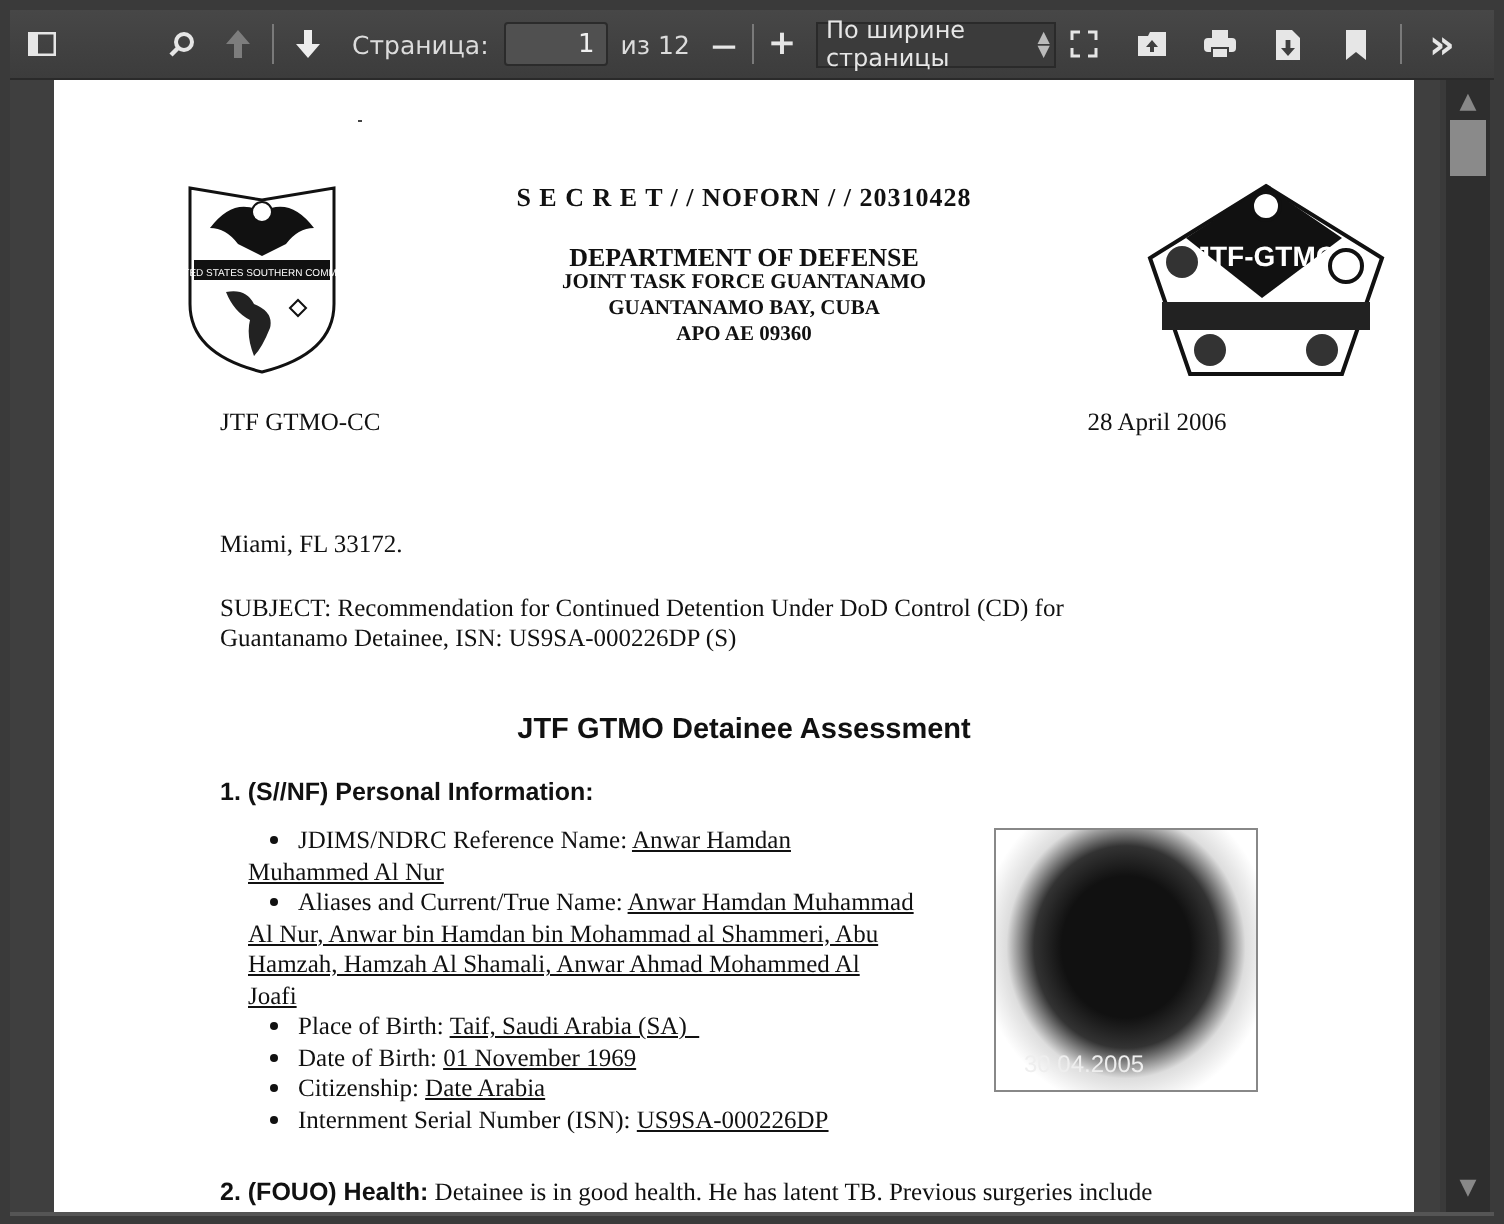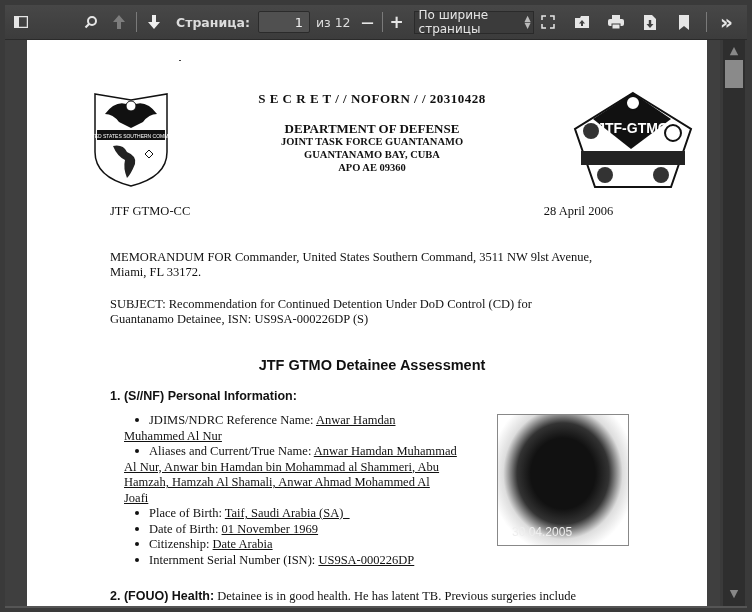--- a/index.html
+++ b/index.html
@@ -1,21 +1,21 @@
 <!DOCTYPE html>
 <html><head>
 <meta charset="utf-8">
 <style>
   html, body { margin:0; padding:0; }
   body { width:752px; height:612px; overflow:hidden; background:#4a4a4a; font-family:"DejaVu Sans", sans-serif; position:relative; }
   .frame { position:absolute; left:0; top:0; width:752px; height:612px; background:#3a3a3a; }
   .toolbar { position:absolute; left:5px; top:5px; width:742px; height:34px; background:linear-gradient(#474747,#3c3c3c); border-bottom:1px solid #2a2a2a; display:flex; align-items:center; color:#e6e6e6; font-size:12.5px; }
   .tb-btn { display:flex; align-items:center; justify-content:center; width:28px; height:28px; color:#e6e6e6; cursor:pointer; }
   .tb-sep { width:1px; height:20px; background:#7a7a7a; margin:0 3px; }
-  .page-label { margin-left:8px; margin-right:8px; color:#dcdcdc;font-weight:bold; }
+  .page-label { margin-left:8px; margin-right:8px; color:#dcdcdc; }
   .page-input { width:52px; height:22px; background:#505050; border:1px solid #2b2b2b; border-radius:2px; color:#f0f0f0; font-size:13px; text-align:right; padding:0 6px; box-sizing:border-box; font-family:"DejaVu Sans", sans-serif; }
   .page-of { margin:0 6px; color:#dcdcdc; }
   .zoom-select { width:120px; height:23px; background:#3b3b3b; border:1px solid #2a2a2a; color:#e6e6e6; font-size:12px; display:flex; align-items:center; padding-left:4px; box-sizing:border-box; position:relative; margin-left:6px; }
   .zoom-select .arrows { position:absolute; right:2px; top:3px; font-size:8px; line-height:7px; color:#bbb; }
   .viewer { position:absolute; left:5px; top:40px; width:715px; height:567px; background:#3f3f3f; overflow:hidden; }
   .page { position:absolute; left:22px; top:0; width:680px; height:567px; background:#fff; color:#111; font-family:"Liberation Serif", serif; }
   .scrollbar { position:absolute; left:723px; top:40px; width:22px; height:567px; background:#2e2e2e; }
   .sb-up, .sb-down { position:absolute; left:0; width:22px; height:18px; color:#888; font-size:11px; text-align:center; line-height:18px; }
   .sb-up { top:2px; } .sb-down { bottom:4px; }
   .sb-thumb { position:absolute; left:2px; top:20px; width:18px; height:28px; background:#8a8a8a; }
@@ -142,21 +142,20 @@
       <circle cx="20" cy="40" r="8" fill="#333"></circle>
       <circle cx="102" cy="42" r="8" fill="#fff" stroke="#111" stroke-width="2"></circle>
       <rect x="10" y="60" width="104" height="14" fill="#222"></rect>
       <circle cx="34" cy="84" r="8" fill="#333"></circle>
       <circle cx="90" cy="84" r="8" fill="#333"></circle>
     </svg>
 
     <div class="abs" style="left:83px;top:164px;font-size:12.5px">JTF GTMO-CC</div>
     <div class="abs" style="left:500px;top:164px;width:103px;text-align:center;font-size:12.5px">28 April 2006</div>
 
-    <div class="abs" style="left:83px;top:210px;font-size:12.5px;white-space:nowrap">MEMORANDUM FOR Commander, United States Southern Command, 3511 NW 9lst Avenue,</div>
     <div class="abs" style="left:83px;top:225px;font-size:12.5px">Miami, FL 33172.</div>
 
     <div class="abs" style="left:83px;top:257px;font-size:12.5px;white-space:nowrap">SUBJECT:  Recommendation for Continued Detention Under DoD Control (CD) for</div>
     <div class="abs" style="left:83px;top:272px;font-size:12.5px">Guantanamo Detainee, ISN: US9SA-000226DP (S)</div>
 
     <div class="abs center b sans" style="left:150px;top:317px;width:390px;font-size:14.5px">JTF GTMO Detainee Assessment</div>
 
     <div class="abs b sans" style="left:83px;top:349px;font-size:12.5px">1.  (S//NF) Personal Information:</div>
 
     <ul class="bullets abs" style="left:100px;top:373px;width:360px">

